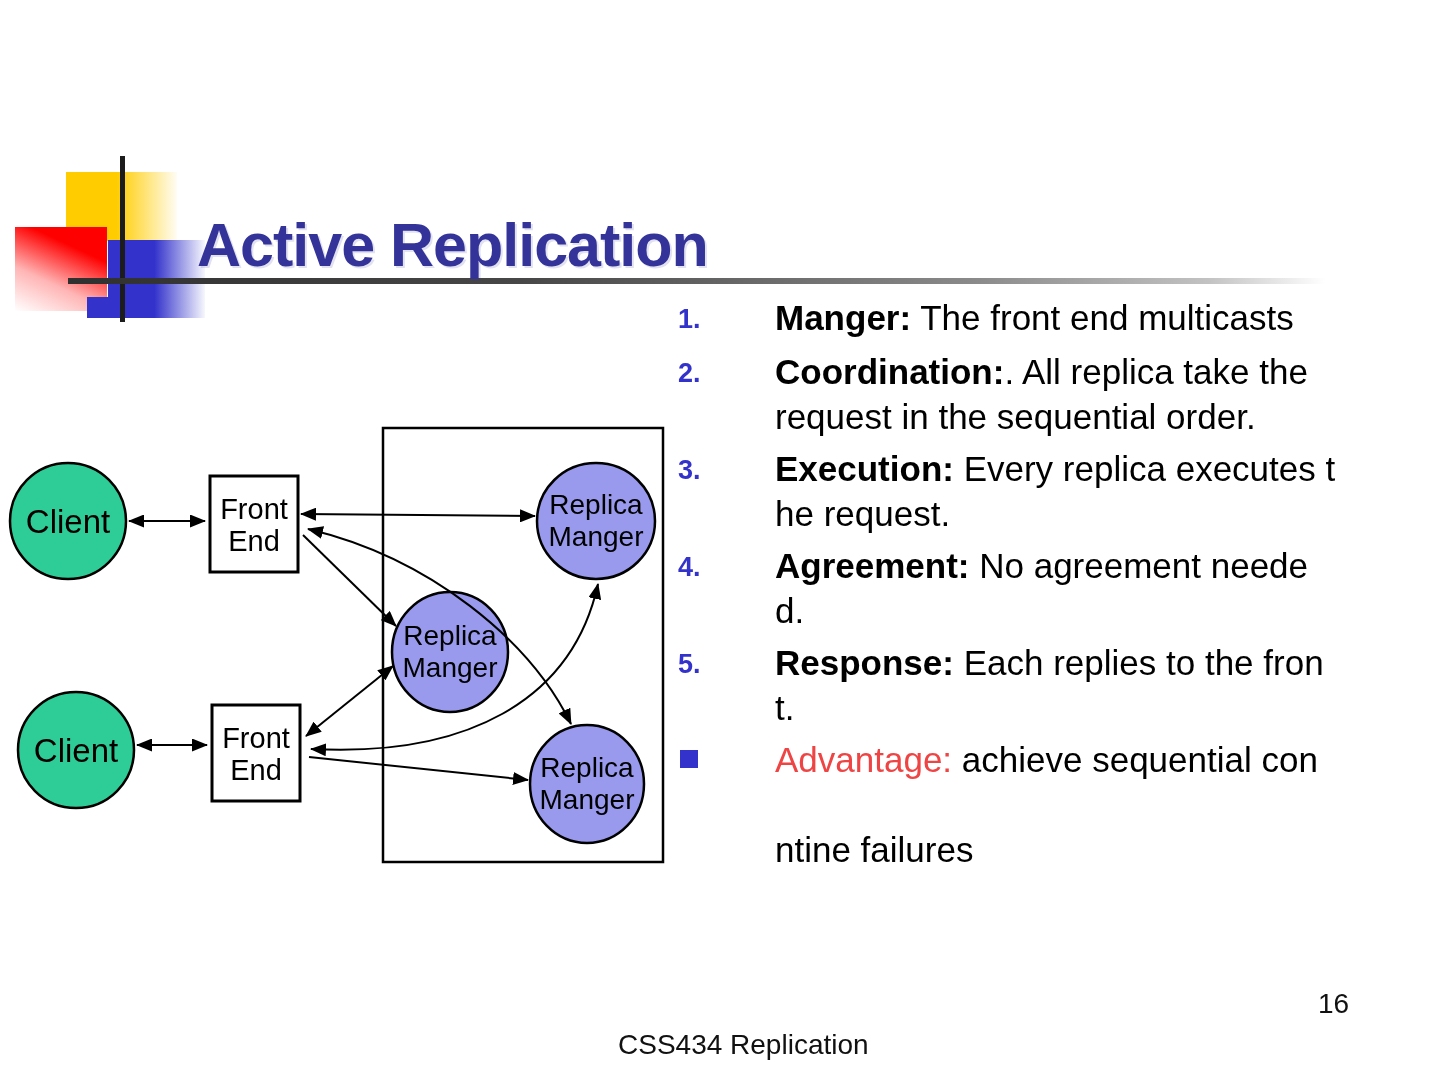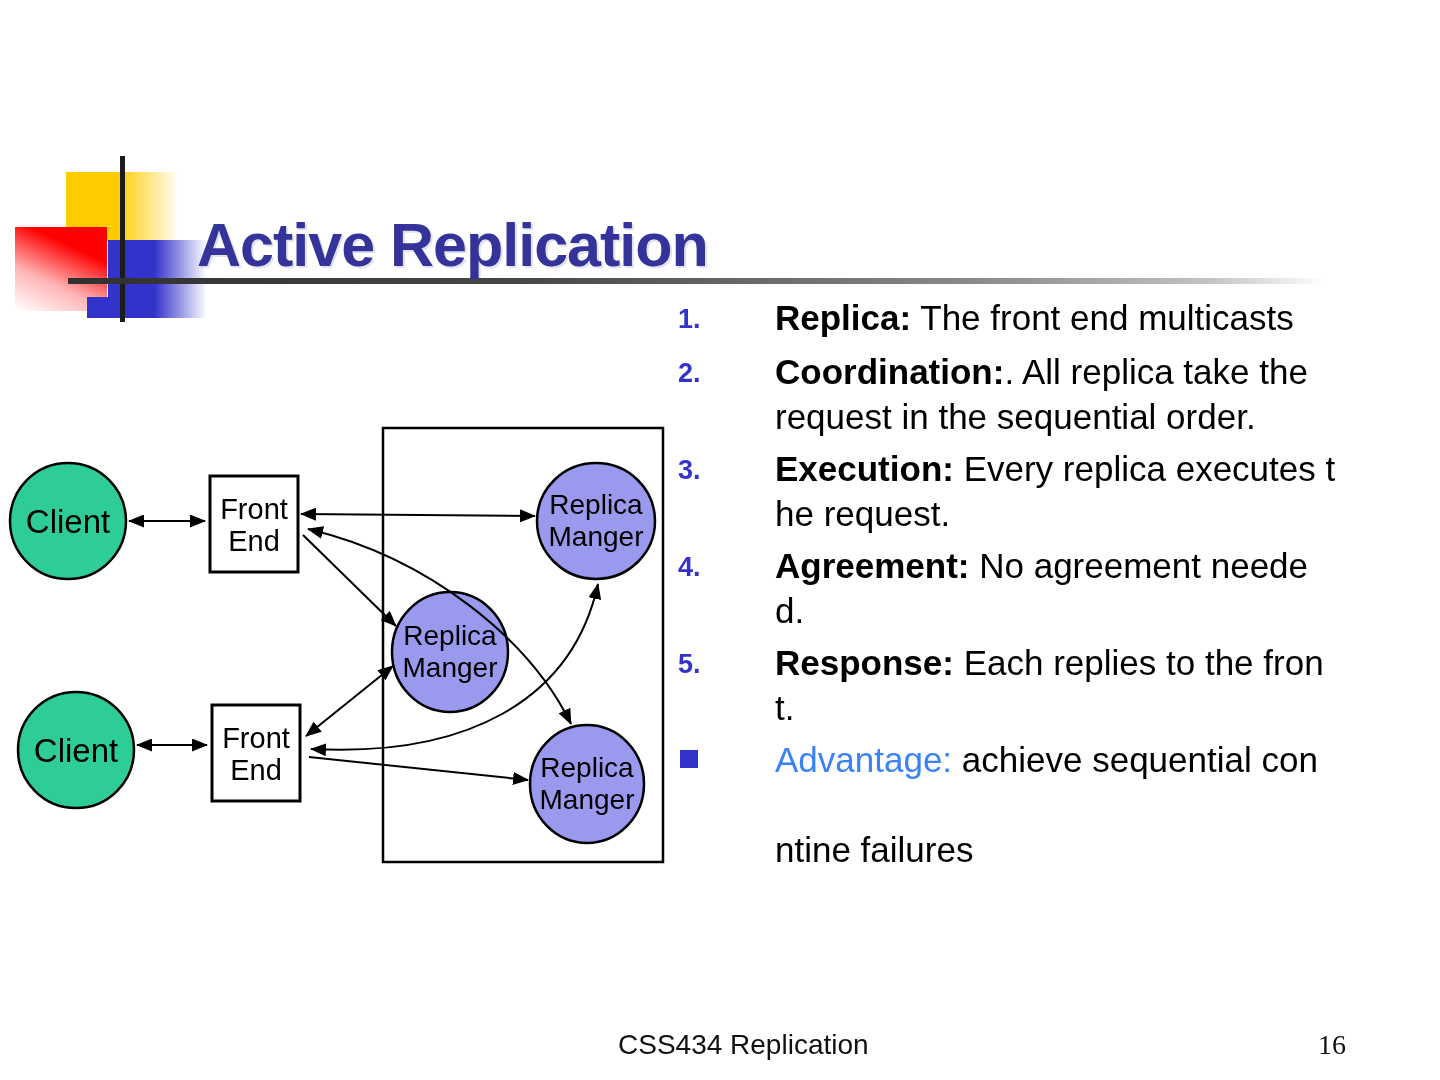--- a/index.html
+++ b/index.html
@@ -40,25 +40,25 @@
     line-height:45px;padding-top:2px;
   }
   .sq-marker{
     flex:0 0 97px;position:relative;height:45px;
   }
   .sq-marker::before{
     content:"";position:absolute;left:2px;top:13px;width:18px;height:18px;background:#3333cc;
   }
   .li-body{white-space:nowrap;}
   .seg-bold{font-weight:bold;}
-  .seg-blue{color:#3b82f6;}
+  .seg-blue{color:#ef4444;}
   .seg-red{color:#ee0000;}
   
   .footer-course{position:absolute;left:618px;top:1029px;font-size:28px;color:#111;}
-  .footer-page{position:absolute;left:1318px;top:1029px;font-size:28px;color:#111;font-family:Liberation Serif, serif;}
+  .footer-page{position:absolute;left:1318px;top:988px;font-size:28px;color:#111;}
 </style>
 </head>
 <body>
 
 <div class="decor decor-yellow"></div>
 <div class="decor decor-red"></div>
 <div class="decor decor-blue-main"></div>
 <div class="decor decor-blue-small"></div>
 <div class="decor decor-vline"></div>
 <div class="decor title-rule"></div>
@@ -105,21 +105,21 @@
   <text class="node-label" x="596" y="546" font-size="28" text-anchor="middle">Manger</text>
   <text class="node-label" x="450" y="645" font-size="28" text-anchor="middle">Replica</text>
   <text class="node-label" x="450" y="677" font-size="28" text-anchor="middle">Manger</text>
   <text class="node-label" x="587" y="777" font-size="28" text-anchor="middle">Replica</text>
   <text class="node-label" x="587" y="809" font-size="28" text-anchor="middle">Manger</text>
 </svg>
 
 <div class="list">
     <div class="li-row">
       <span class="num-marker">1.</span>
-      <div class="li-body"><span class="seg-bold">Replica:</span><span> The front end multicasts</span><br></div>
+      <div class="li-body"><span class="seg-bold">Manger:</span><span> The front end multicasts</span><br></div>
     </div>
     <div class="li-row">
       <span class="num-marker">2.</span>
       <div class="li-body"><span class="seg-bold">Coordination:</span><span>. All replica take the</span><br><span>request in the sequential order.</span></div>
     </div>
     <div class="li-row">
       <span class="num-marker">3.</span>
       <div class="li-body"><span class="seg-bold">Execution:</span><span> Every replica executes t</span><br><span>he request.</span></div>
     </div>
     <div class="li-row">

